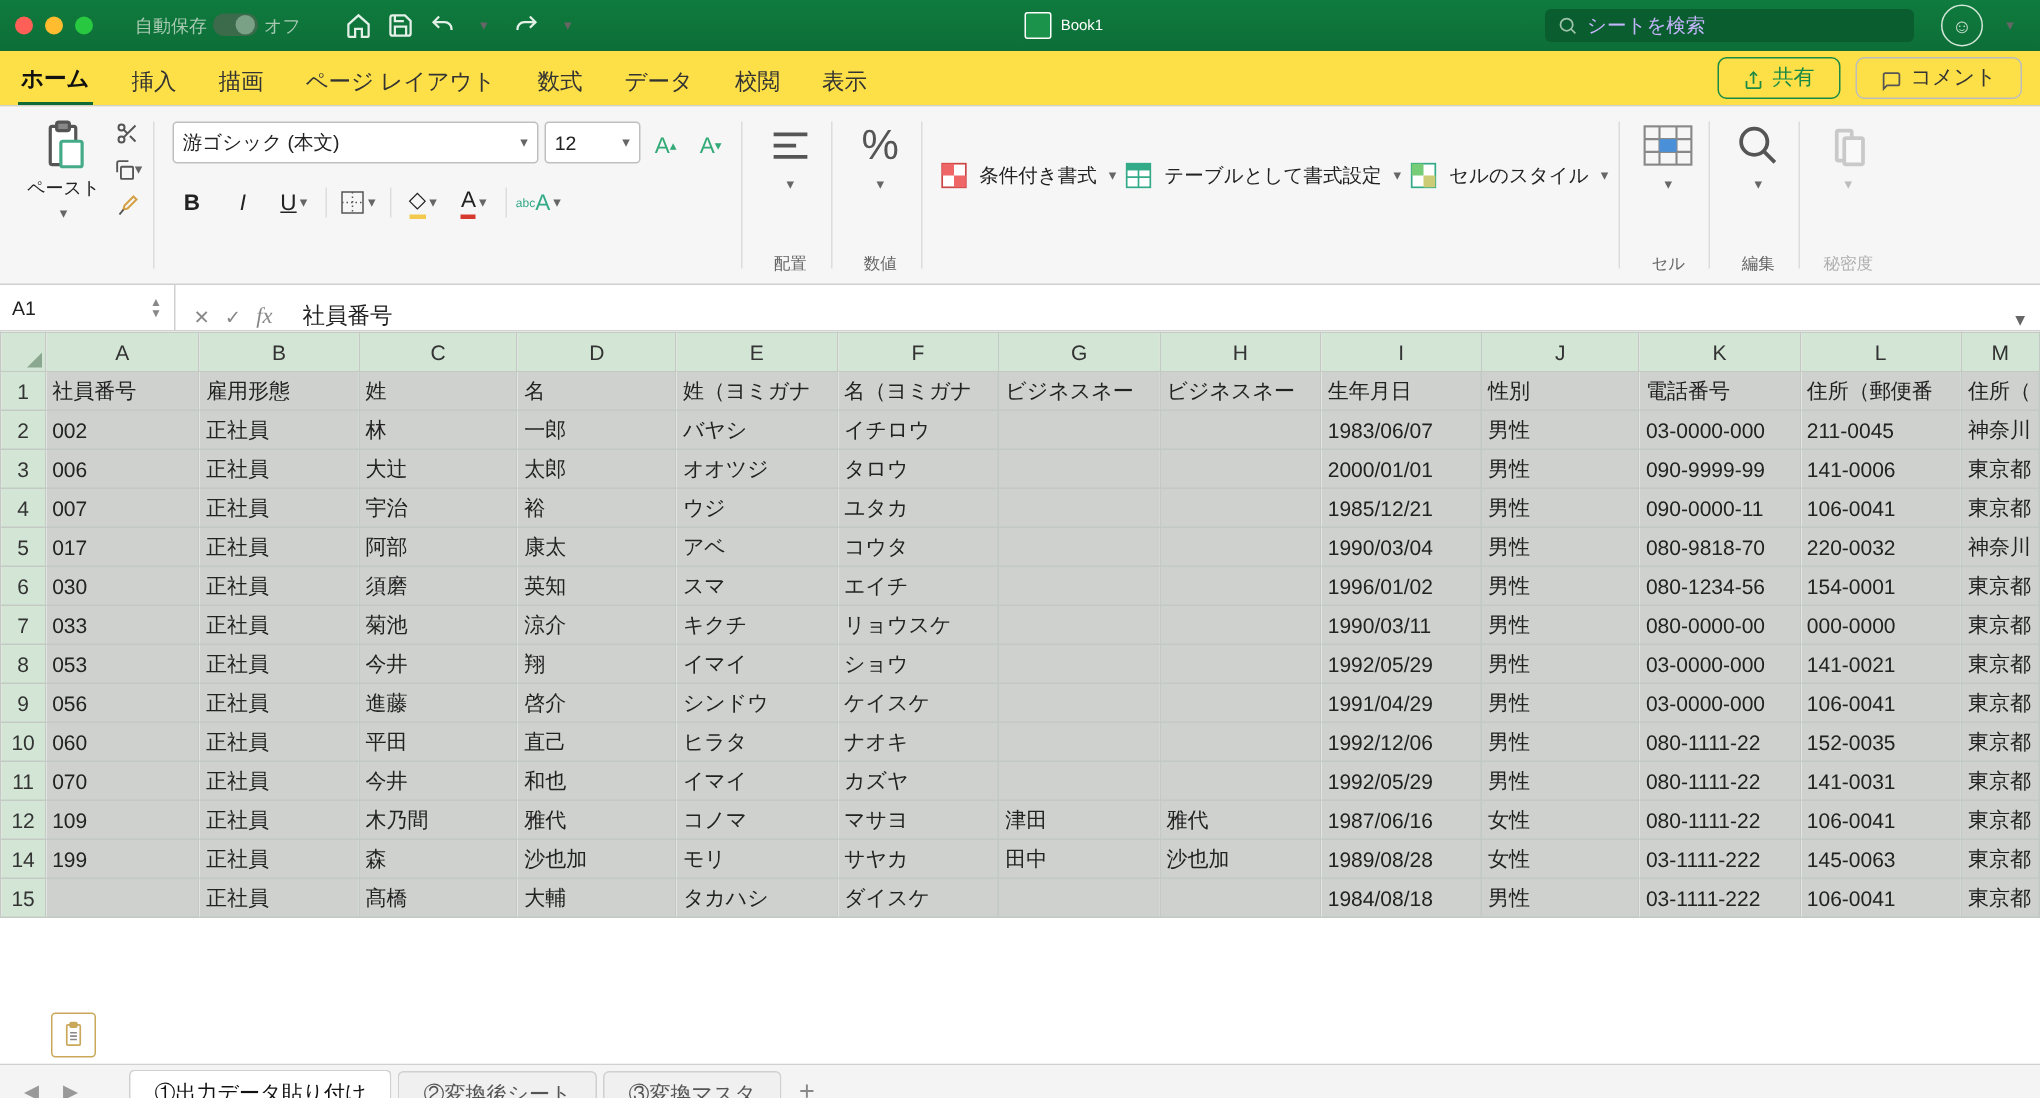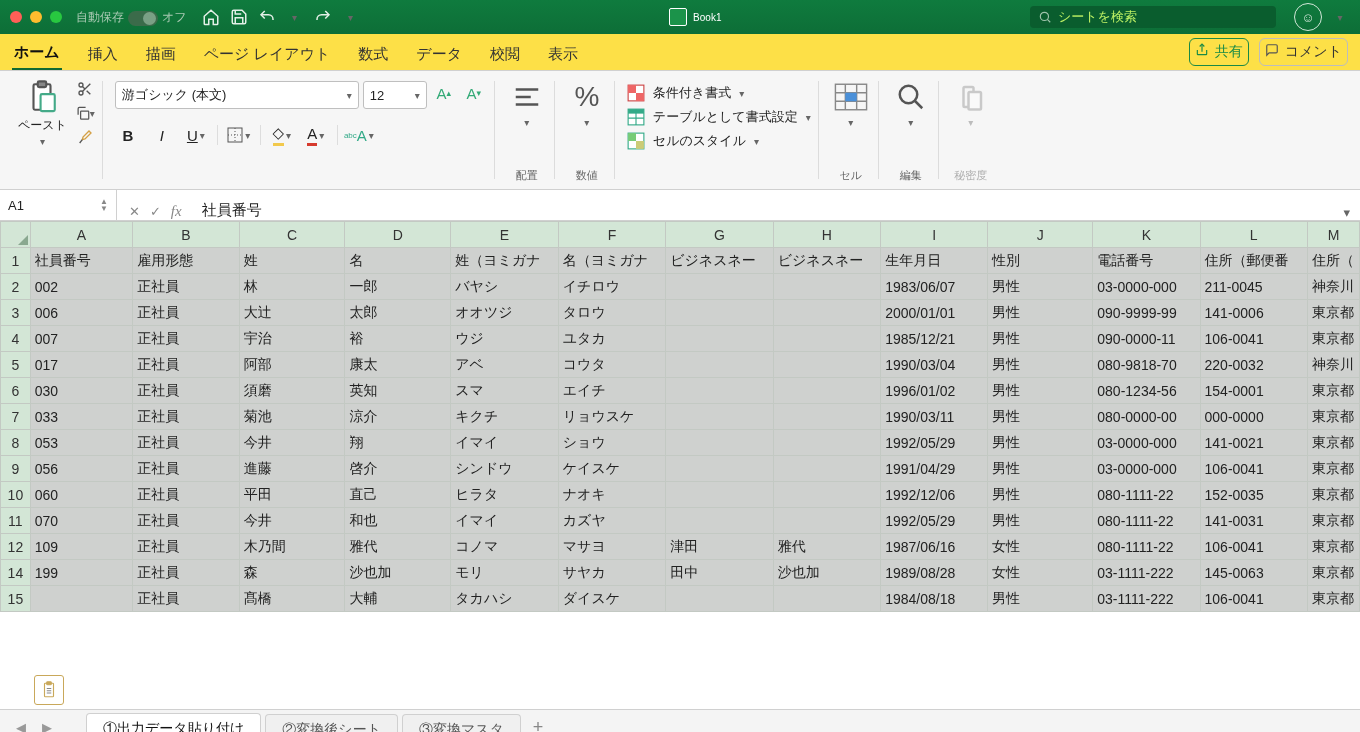--- a/index.html
+++ b/index.html
@@ -1,55 +1,55 @@
 <!DOCTYPE html>
 <html><head>
 <meta charset="utf-8">
 <style>
 html,body{margin:0;padding:0;font-family:"Hiragino Kaku Gothic Pro","Yu Gothic",sans-serif;font-size:13px;color:#222;background:#fff;user-select:none;overflow:hidden;width:1360px;height:732px}
 
 .titlebar{height:34px;background:linear-gradient(#0f7b3e,#0d6e37);display:flex;align-items:center;color:#cfe7d5;padding:0 10px;gap:8px}
 .traffic{display:flex;gap:8px;align-items:center}
 .tl{width:12px;height:12px;border-radius:50%}
 .tl.r{background:#ff5f57}.tl.y{background:#febc2e}.tl.g{background:#28c840}
-.autosave{color:#a8c9b2;font-size:12px;margin:0 6px;display:flex;align-items:flex-end;gap:4px}
+.autosave{color:#a8c9b2;font-size:12px;margin:0 20px;display:flex;align-items:flex-start;gap:4px}
 .toggle{width:30px;height:15px;border-radius:8px;background:#3b6b4a;position:relative;display:inline-block}
 .toggle::after{content:"";position:absolute;width:13px;height:13px;border-radius:50%;background:#7aa085;top:1px;right:2px}
 .tb-icon{width:20px;height:20px;display:flex;align-items:center;justify-content:center;cursor:pointer;color:#e3f0e7}
 .tb-center{flex:1;display:flex;justify-content:center;align-items:center;gap:6px;color:#fff;font-size:10px}
 .wkicon{width:16px;height:16px;background:#1b934a;border:1px solid #fff;border-radius:2px;display:inline-block}
-.search{width:230px;height:22px;background:#0a5d2e;border-radius:4px;display:flex;align-items:center;padding:0 8px;color:#bef264;gap:6px;font-size:13px}
+.search{width:230px;height:22px;background:#0a5d2e;border-radius:4px;display:flex;align-items:center;padding:0 8px;color:#c4b5fd;gap:6px;font-size:13px}
 .smile{width:26px;height:26px;border:1.5px solid #d2e7d8;border-radius:50%;display:flex;align-items:center;justify-content:center;color:#d2e7d8;margin-left:10px}
 
 .tabs{height:36px;display:flex;align-items:flex-end;padding:0 12px;gap:24px;border-bottom:1px solid #d0d0d0;background:#fde047}
 .tab{padding:6px 2px;font-size:15px;color:#333;cursor:pointer}
 .tab.active{font-weight:600;border-bottom:2px solid #116a33;color:#111}
 .tabs .right{margin-left:auto;display:flex;gap:10px;padding-bottom:4px}
-.pillbtn{border:1.5px solid #bdbdbd;border-radius:6px;padding:4px 5px;display:flex;align-items:flex-start;gap:6px;font-size:14px;cursor:pointer;color:#333}
+.pillbtn{border:1.5px solid #bdbdbd;border-radius:6px;padding:4px 16px;display:flex;align-items:flex-end;gap:6px;font-size:14px;cursor:pointer;color:#333}
 .pillbtn.green{color:#1a8a46;border-color:#1a8a46}
 
 .ribbon{height:110px;background:#f6f6f6;border-bottom:1px solid #d0d0d0;display:flex;padding:4px 8px;gap:4px}
 .group{display:flex;flex-direction:column;align-items:center;justify-content:space-between;padding:2px 8px;position:relative}
 .group:not(:last-child)::after{content:"";position:absolute;right:0;top:6px;bottom:6px;width:1px;background:#dcdcdc}
 .glabel{font-size:11px;color:#666;padding-top:2px}
 .gbody{display:flex;align-items:flex-start;gap:6px;height:80px}
 .vbtn{display:flex;flex-direction:column;align-items:center;gap:2px;cursor:pointer;padding:2px}
 .bigicon{width:36px;height:36px;display:flex;align-items:center;justify-content:center}
 .colbtns{display:flex;flex-direction:column;gap:4px;justify-content:flex-start;padding-top:2px}
 .sq{width:20px;height:20px;display:flex;align-items:center;justify-content:center;cursor:pointer}
-.fontrow{display:flex;gap:4px;align-items:flex-start}
+.fontrow{display:flex;gap:4px;align-items:flex-end}
 .combo{height:26px;border:1px solid #bfbfbf;background:#fff;border-radius:3px;display:flex;align-items:center;padding:0 6px;font-size:13px;gap:6px;cursor:pointer}
 .fontname{width:230px;justify-content:space-between}
 .fontsize{width:50px;justify-content:space-between}
 .car{font-size:10px;color:#666}
 .btnrow{display:flex;gap:8px;align-items:center;margin-top:8px}
 .fbtn{width:26px;height:24px;display:flex;align-items:center;justify-content:center;cursor:pointer;border-radius:3px;font-size:15px}
 .underline-red{border-bottom:3px solid #d63a2e;padding-bottom:1px}
 .underline-yellow{border-bottom:3px solid #f2c94c;padding-bottom:1px}
-.cond-list{display:flex;flex-direction:column;gap:6px;font-size:13px}
+.cond-list{display:flex;flex-direction:row;gap:6px;font-size:13px}
 .cond-item{display:flex;align-items:center;gap:8px;cursor:pointer}
 .cicon{width:18px;height:18px}
 
 .fbar{height:30px;display:flex;align-items:flex-end;border-bottom:1px solid #d0d0d0;background:#fff}
 .namebox{width:100px;height:100%;border-right:1px solid #d0d0d0;display:flex;align-items:center;padding:0 8px;justify-content:space-between;font-size:13px}
 .nbspin{display:flex;flex-direction:column;font-size:8px;color:#888;line-height:7px}
 .fbtns{display:flex;align-items:center;gap:10px;padding:0 12px;color:#888}
 .fx{font-style:italic;font-family:serif;font-size:15px}
 .finput{flex:1;padding:0 8px;font-size:15px}
 .fbar .drop{padding:0 10px;color:#666;cursor:pointer}

